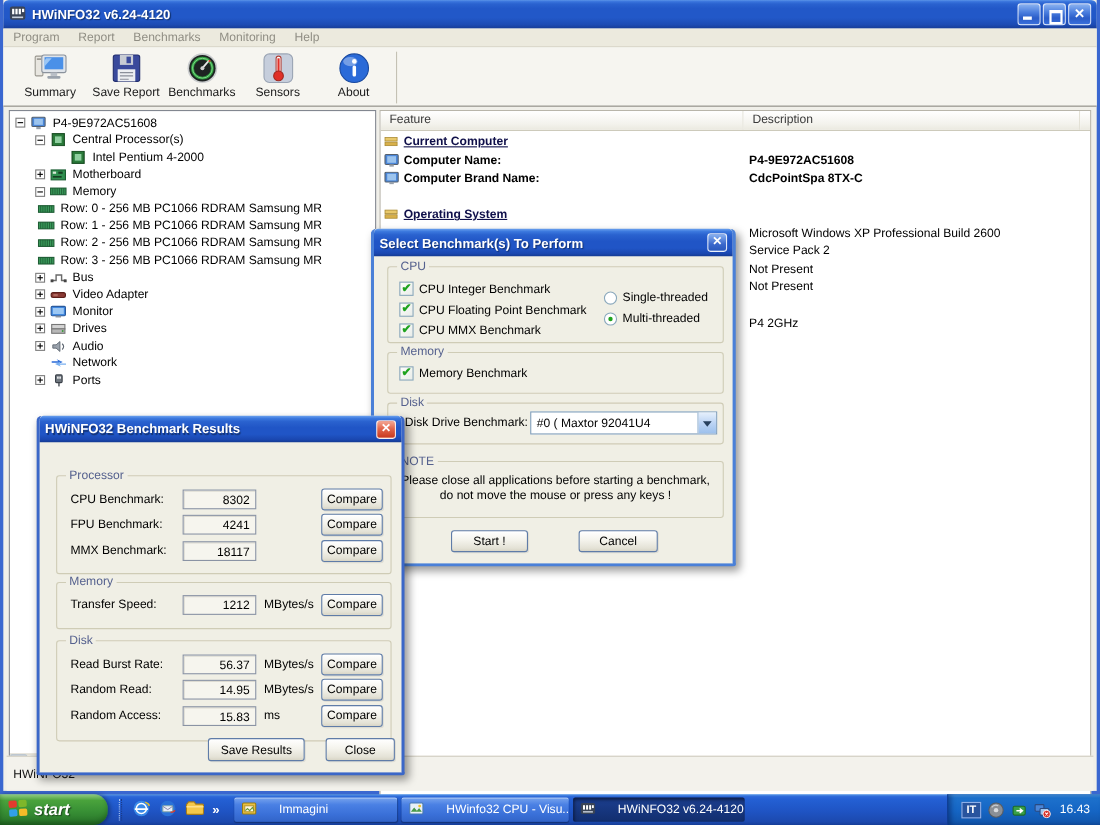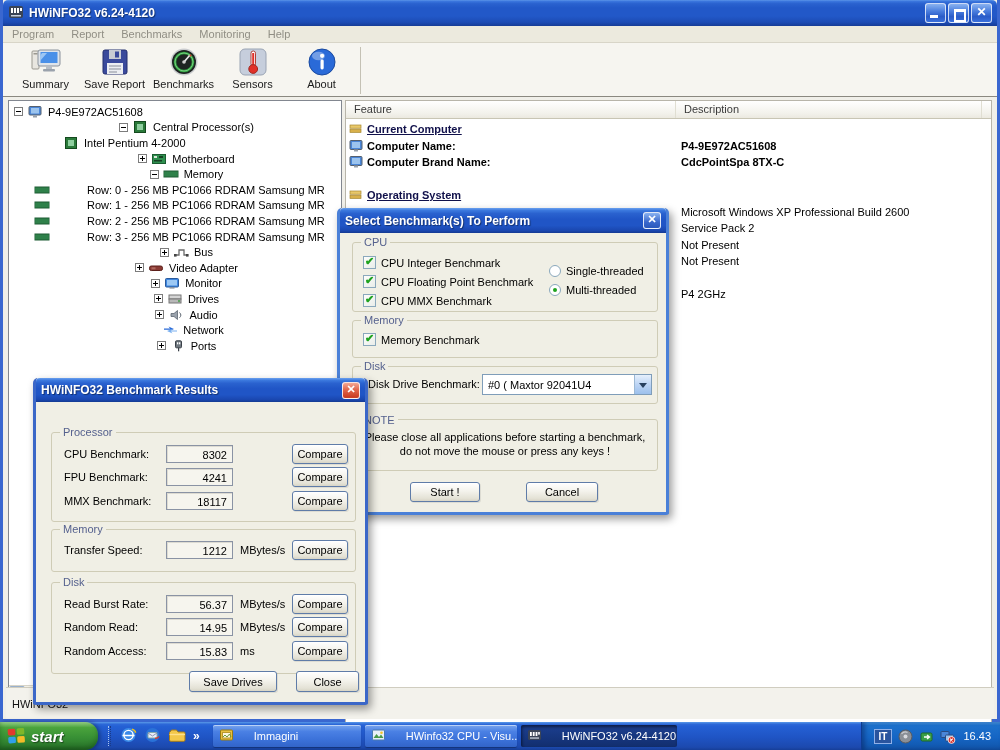--- a/index.html
+++ b/index.html
@@ -26,21 +26,21 @@
 
   .toolbar { height:54px; background:#f6f5f0; border-bottom:1px solid #8a8880; display:flex; align-items:flex-start; padding:4px 0 0 8px; }
   .tool { width:69px; text-align:center; color:#1a1a1a; }
   .tool .tico { display:block; width:32px; height:30px; margin:0 auto 1px; }
   .tb-sep { width:1px; height:47px; background:#c4c1b4; margin-left:4px; }
 
   
   .tree-pane { position:absolute; left:5px; top:100px; width:334px; height:601px; background:#fff; border:1px solid #828790; overflow:hidden; }
   .trow { display:flex; align-items:center; height:15.6px; white-space:nowrap; }
   .trow .lbl { padding-left:1px; }
-  .l0 { padding-left:5px; } .l1 { padding-left:23px;justify-content:center; } .l2 { padding-left:41px; } .l3 { padding-left:25px;gap:32px; }
+  .l0 { padding-left:5px; } .l1 { padding-left:23px; } .l2 { padding-left:41px; } .l3 { padding-left:25px; }
   .exp { width:9px; height:9px; border:1px solid #7c7c7c; background:#fff; position:relative; margin-right:4px; flex:none; }
   .exp::before { content:""; position:absolute; left:1px; right:1px; top:3px; height:1px; background:#000; }
   .exp.plus::after { content:""; position:absolute; top:1px; bottom:1px; left:3px; width:1px; background:#000; }
   .noexp { width:13px; flex:none; }
   .tico-s { width:17px; height:12px; margin-right:3px; flex:none; }
 
   .hscroll { position:absolute; left:0; bottom:0; height:15px; right:0; background:#f2f0e6; border-top:1px solid #d8d4c8; display:flex; align-items:center; }
   .sbtn { width:16px; height:15px; background:linear-gradient(180deg,#fdfdfb,#d8e4f4); border:1px solid #98b0cc; border-radius:2px; position:relative; }
   .sbtn::after { content:""; position:absolute; left:5px; top:4px; border-right:5px solid #3a5a8c; border-top:4px solid transparent; border-bottom:4px solid transparent; }
   .sthumb { width:28px; height:13px; margin-left:1px; background:linear-gradient(180deg,#cfe0f8,#a8c4ec); border:1px solid #90acd4; border-radius:2px; }
@@ -579,21 +579,21 @@
           </div>
           <div class="r-row">
             <span class="r-label">Random Access:</span>
             <span class="r-box">15.83</span>
             <span class="r-unit">ms</span>
             <span class="xpbtn r-cmp">Compare</span>
           </div>
         </div>
       </div>
 
-      <div class="xpbtn" id="btn-save">Save Drives</div>
+      <div class="xpbtn" id="btn-save">Save Results</div>
       <div class="xpbtn" id="btn-close">Close</div>
     </div>
   </div>
 
   <div class="taskbar">
     <div class="startbtn">
       <span>
         <svg width="19" height="17">
             <g transform="rotate(-4 9 8)">
               <rect x="1" y="1.5" width="7.5" height="6.5" rx="1.5" fill="#e23a2e"></rect>

